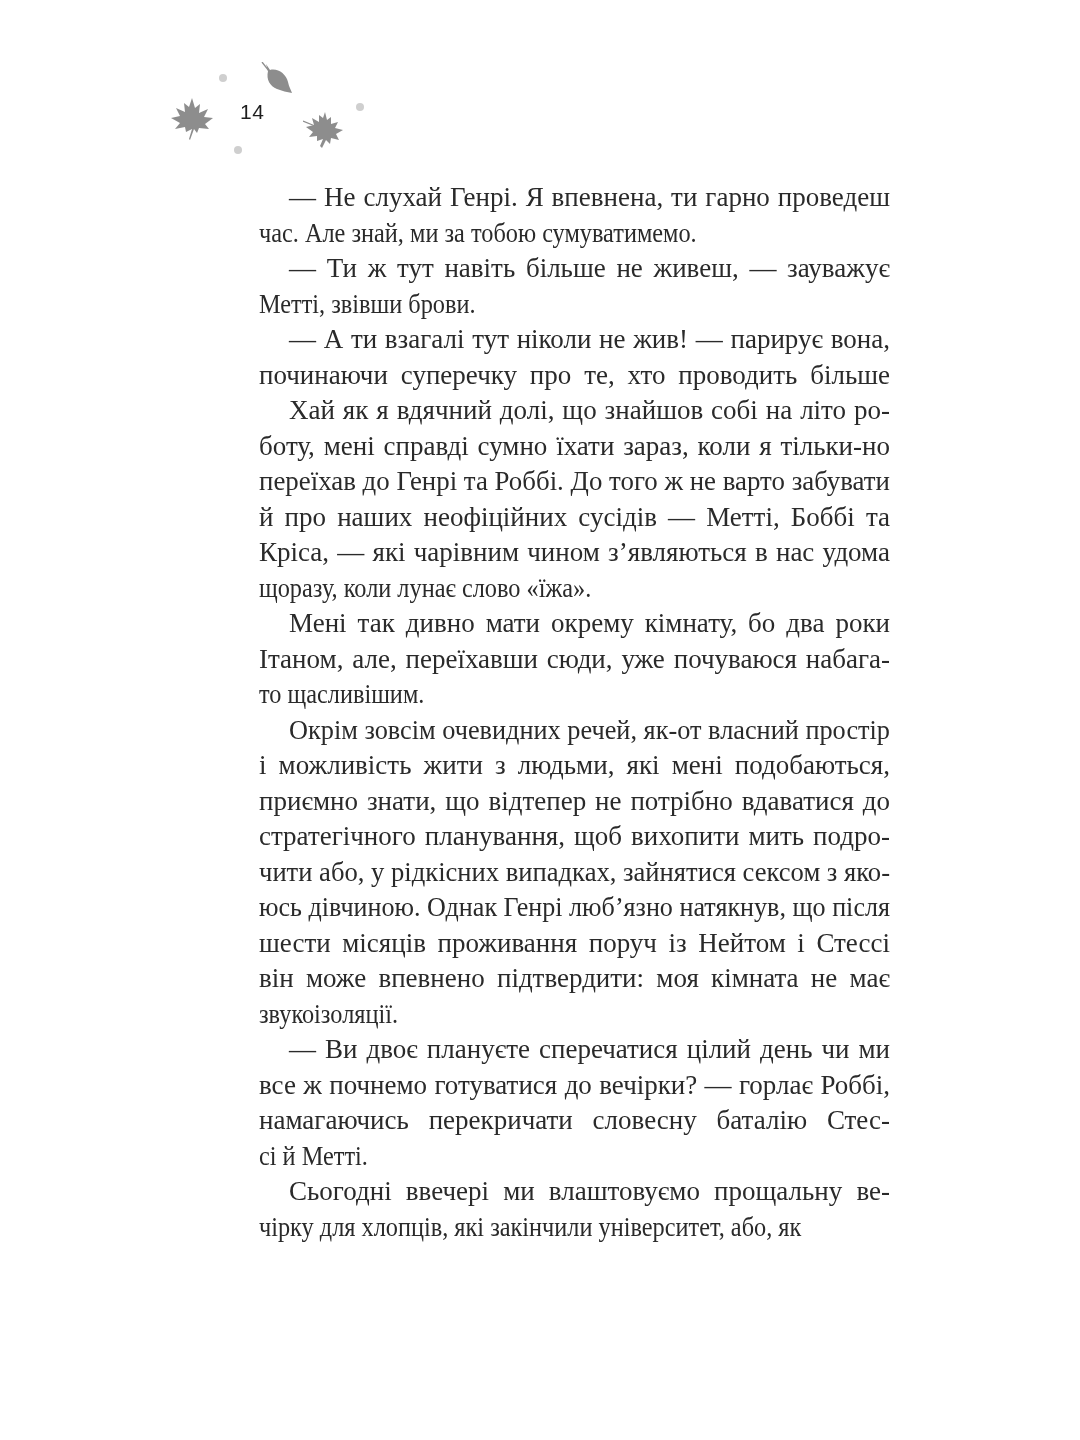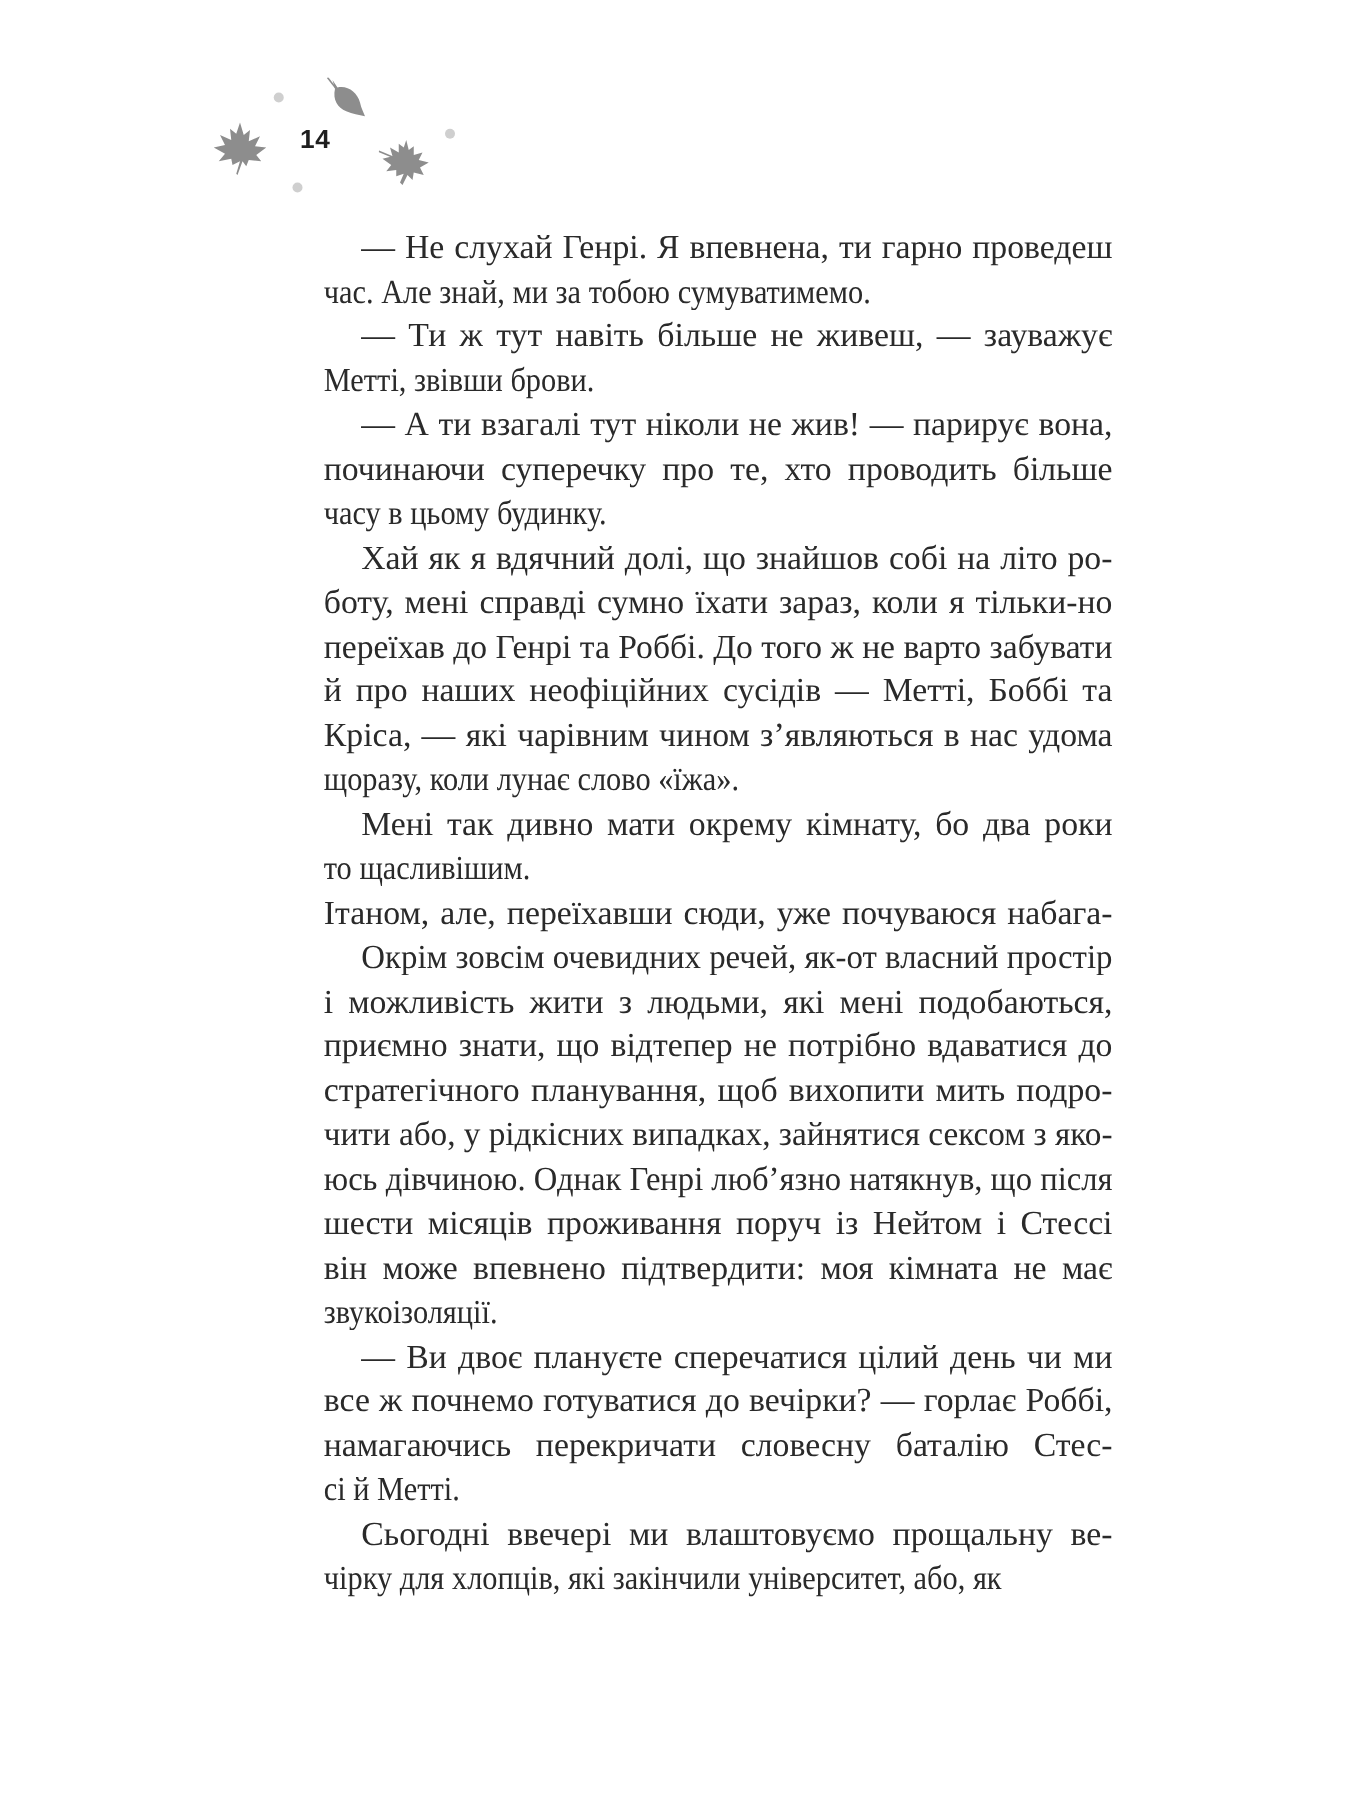--- a/index.html
+++ b/index.html
@@ -15,21 +15,21 @@
     .header {
       position: absolute;
       left: 0; top: 0;
       width: 1080px; height: 170px;
     }
     .page-number {
       position: absolute;
       left: 240px;
       top: 100px;
       font-family: "Liberation Sans", "DejaVu Sans", sans-serif;
-      font-weight: bold;
+      font-weight: normal;
       font-size: 21px;
       color: #1e1e1e;
       letter-spacing: 0.5px;
     }
     .deco { position: absolute; }
     .dot {
       position: absolute;
       width: 8px; height: 8px;
       border-radius: 50%;
       background: #cfcfcf;
@@ -87,34 +87,33 @@
       <div class="line indent">— Не слухай Генрі. Я впевнена, ти гарно проведеш</div>
       <div class="line last"><span class="inner" style="transform: scaleX(0.9);">час. Але знай, ми за тобою сумуватимемо.</span></div>
     </div>
     <div>
       <div class="line indent">— Ти ж тут навіть більше не живеш, — зауважує</div>
       <div class="line last"><span class="inner" style="transform: scaleX(0.9);">Метті, звівши брови.</span></div>
     </div>
     <div>
       <div class="line indent">— А ти взагалі тут ніколи не жив! — парирує вона,</div>
       <div class="line">починаючи суперечку про те, хто проводить більше</div>
-      <div class="line last"><span class="inner" style="transform: scaleX(0.9);">часу в цьому будинку.</span></div>
     </div>
     <div>
       <div class="line indent">Хай як я вдячний долі, що знайшов собі на літо ро-</div>
       <div class="line">боту, мені справді сумно їхати зараз, коли я тільки-но</div>
       <div class="line" style="text-align: right; text-align-last: left;"><span class="inner" style="transform: scaleX(0.995563); white-space: nowrap;">переїхав до Генрі та Роббі. До того ж не варто забувати</span></div>
       <div class="line">й про наших неофіційних сусідів — Метті, Боббі та</div>
       <div class="line">Кріса, — які чарівним чином з’являються в нас удома</div>
       <div class="line last"><span class="inner" style="transform: scaleX(0.9);">щоразу, коли лунає слово «їжа».</span></div>
     </div>
     <div>
       <div class="line indent">Мені так дивно мати окрему кімнату, бо два роки</div>
+      <div class="line">Ітаном, але, переїхавши сюди, уже почуваюся набага-</div>
       <div class="line last"><span class="inner" style="transform: scaleX(0.9);">то щасливішим.</span></div>
-      <div class="line">Ітаном, але, переїхавши сюди, уже почуваюся набага-</div>
     </div>
     <div>
       <div class="line indent" style="text-align: right; text-align-last: left;"><span class="inner" style="transform: scaleX(0.973748); white-space: nowrap;">Окрім зовсім очевидних речей, як-от власний простір</span></div>
       <div class="line">і можливість жити з людьми, які мені подобаються,</div>
       <div class="line">приємно знати, що відтепер не потрібно вдаватися до</div>
       <div class="line">стратегічного планування, щоб вихопити мить подро-</div>
       <div class="line" style="text-align: left; text-align-last: left;"><span class="inner" style="transform: scaleX(0.985096); white-space: nowrap;">чити або, у рідкісних випадках, зайнятися сексом з яко-</span></div>
       <div class="line" style="text-align: right; text-align-last: left;"><span class="inner" style="transform: scaleX(0.966772); white-space: nowrap;">юсь дівчиною. Однак Генрі люб’язно натякнув, що після</span></div>
       <div class="line">шести місяців проживання поруч із Нейтом і Стессі</div>
       <div class="line">він може впевнено підтвердити: моя кімната не має</div>

